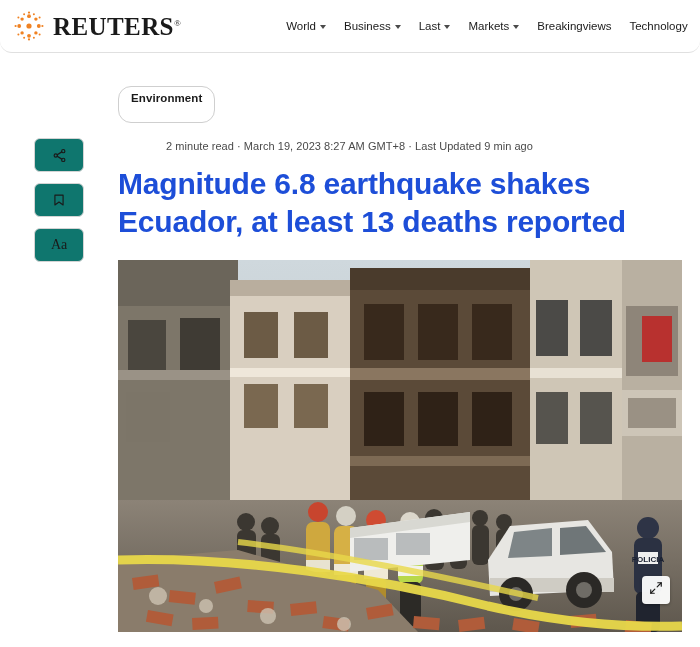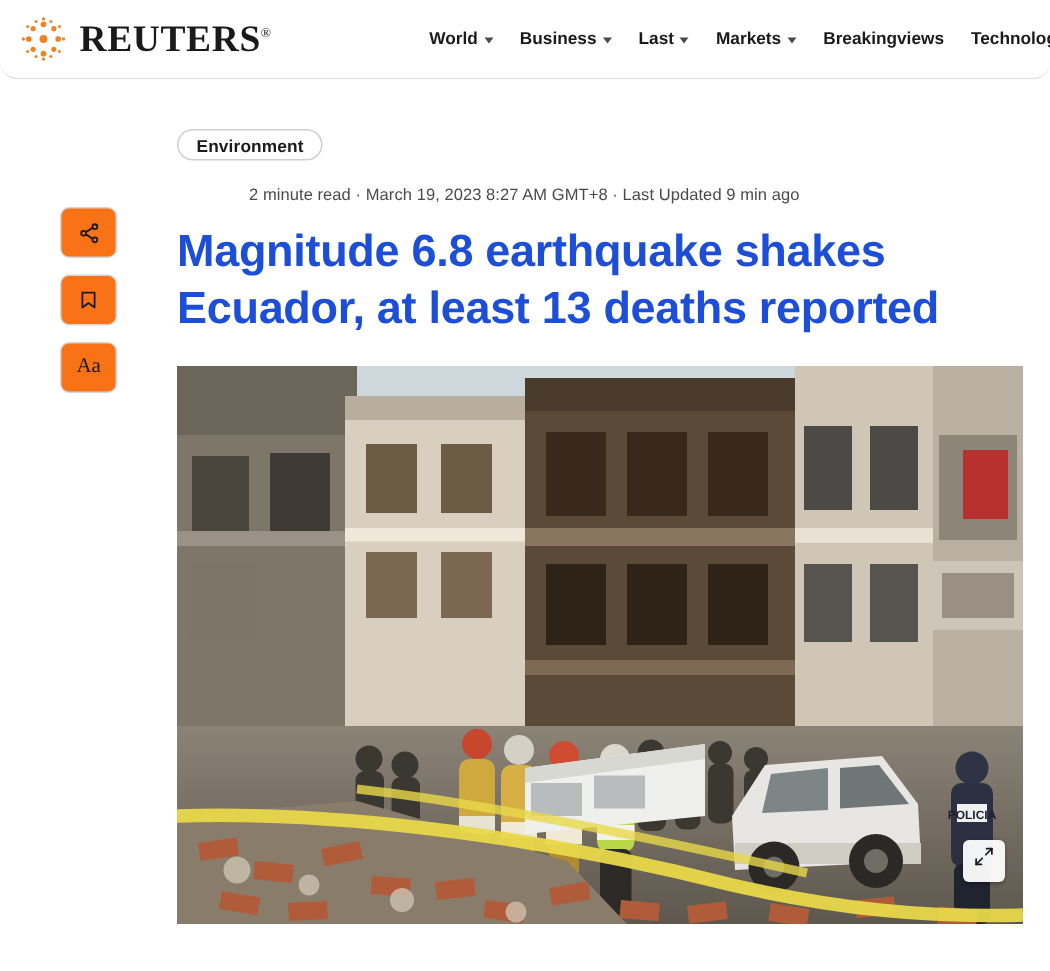--- a/index.html
+++ b/index.html
@@ -56,21 +56,21 @@
   }
 
   .nav {
     display: flex;
     align-items: center;
     gap: 18px;
     margin-left: 105px;
   }
   .nav-item {
     font-size: 11.5px;
-    font-weight: 700;
+    font-weight: 400;
     color: #1a1a1a;
     display: flex;
     align-items: center;
     gap: 4px;
     cursor: pointer;
     white-space: nowrap;
   }
   .caret {
     width: 0; height: 0;
     border-left: 3.5px solid transparent;
@@ -89,24 +89,24 @@
   .rail {
     width: 118px;
     flex: none;
     display: flex;
     flex-direction: column;
     align-items: center;
     gap: 11px;
     padding-top: 52px;
   }
   .rail-btn {
-    width: 38px; height: 34px;
+    width: 50px; height: 34px;
     border: 1px solid #d4d4d4;
     border-radius: 6px;
-    background: #f97316;
+    background: #0f766e;
     display: flex;
     align-items: center;
     justify-content: center;
     cursor: pointer;
     color: #1a1a1a;
   }
   .rail-btn svg { display: block; }
   .rail-btn .aa {
     font-family: "Liberation Serif", serif;
     font-size: 14px;
@@ -116,21 +116,21 @@
 
   .article {
     flex: 1;
     padding-right: 22px;
   }
 
   .kicker {
     display: inline-block;
     border: 1px solid #cfcfcf;
     border-radius: 13px;
-    padding: 5px 12px 2px;
+    padding: 5px 12px 18px;
     font-size: 11.5px;
     font-weight: 700;
     color: #1a1a1a;
     letter-spacing: 0.1px;
     cursor: pointer;
   }
 
   .meta {
     margin-top: 17px;
     font-size: 11px;

